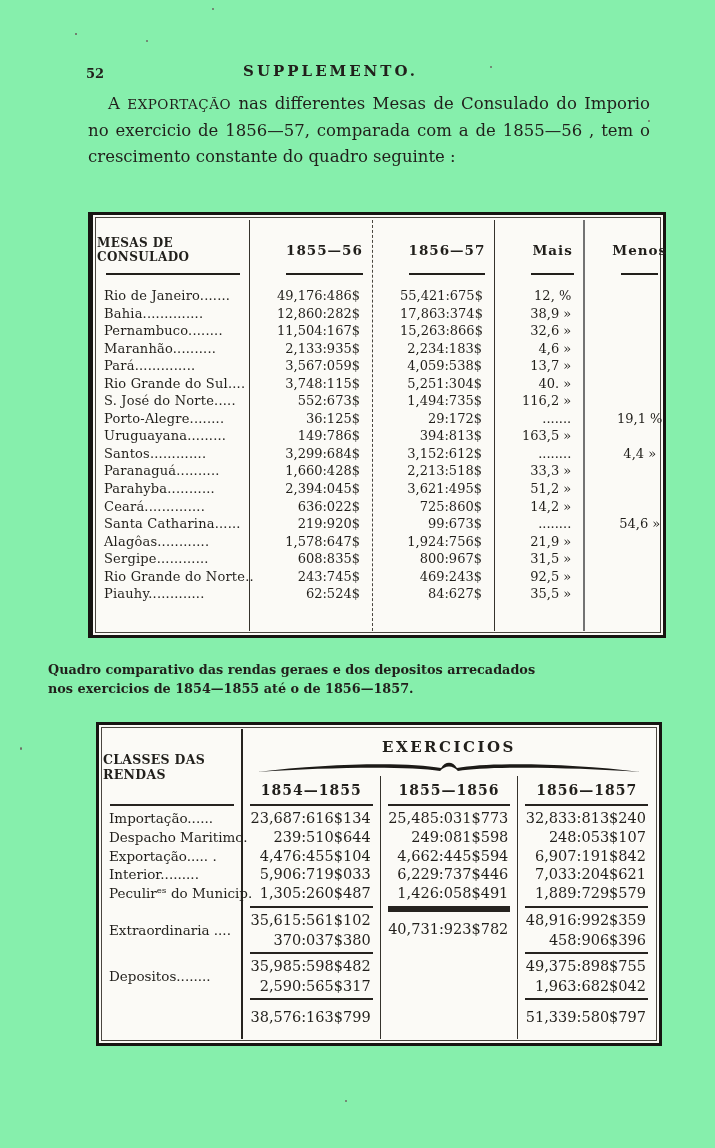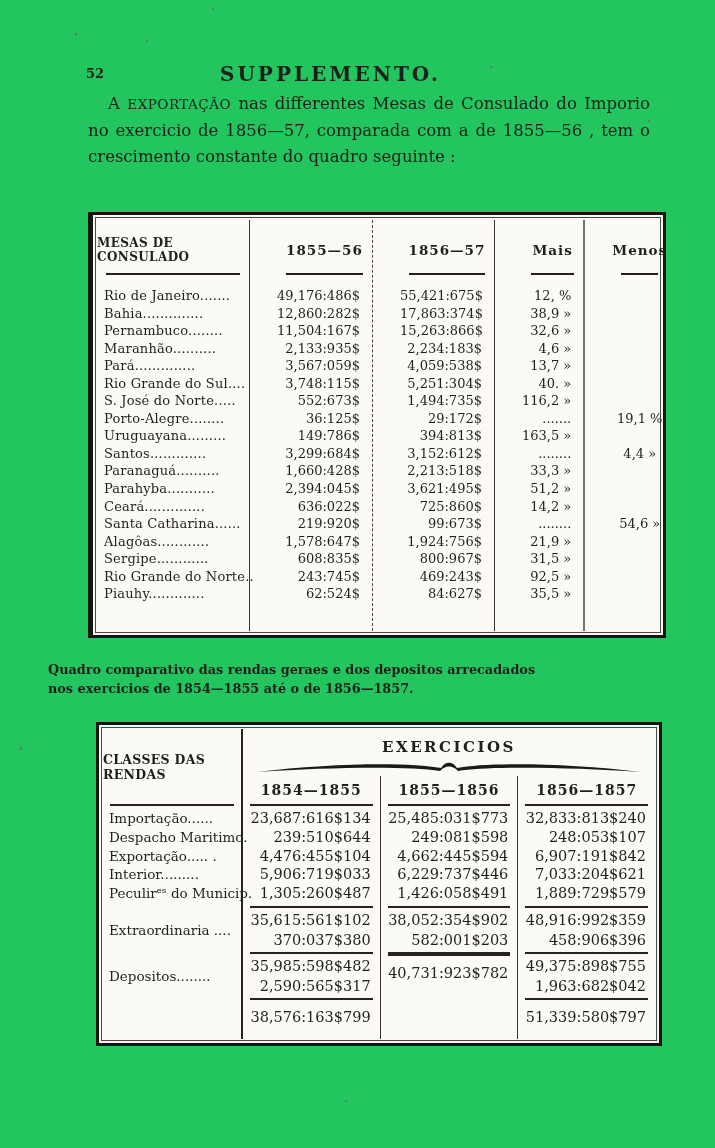--- a/index.html
+++ b/index.html
@@ -1,21 +1,21 @@
 <!DOCTYPE html>
 <html><head>
 <meta charset="utf-8">
 <style>
   html,body{margin:0;padding:0;background:#f8f7f3;}
-  .page{position:relative;width:715px;height:1148px;background:#22c55e;overflow:hidden;
+  .page{position:relative;width:715px;height:1148px;background:#86efac;overflow:hidden;
         font-family:"DejaVu Serif","Liberation Serif",serif;color:#211f1b;}
   
   .pageno{position:absolute;left:86px;top:66px;font-size:13px;font-weight:bold;}
   .doctitle{position:absolute;left:16px;right:70px;top:62px;text-align:center;
-            font-size:20px;font-weight:bold;letter-spacing:3px;}
+            font-size:15px;font-weight:bold;letter-spacing:3px;}
   
   .intro{position:absolute;left:88px;top:91px;width:562px;font-size:16.5px;
          line-height:26.5px;text-align:justify;text-indent:20px;margin:0;}
   .sc{font-size:13.5px;letter-spacing:.5px;}
   
   .tframe{position:absolute;border:3px solid #171512;background:#fbfaf6;}
   .frame{position:absolute;inset:2px;border:1px solid #4a4640;pointer-events:none;}
   .rule{height:2px;background:#26231f;margin:0 7px;flex:none;}
   .ghost{visibility:hidden;}
   
@@ -379,24 +379,20 @@
 
               <div class="t2num">249:081$598</div>
 
               <div class="t2num">4,662:445$594</div>
 
               <div class="t2num">6,229:737$446</div>
 
               <div class="t2num">1,426:058$491</div>
             </div>
             <div class="rule"></div>
-            <div class="t2-block b2">
-              <div class="t2num">38,052:354$902</div>
-              <div class="t2num">582:001$203</div>
-            </div>
             <div class="rule"></div>
             <div class="rule"></div>
             <div class="t2-total">
                 <div class="t2num">40,731:923$782</div>
               </div>
           </div>
 
           <div class="t2-col">
             <div class="t2-year">
                 <span>1856—1857</span>

